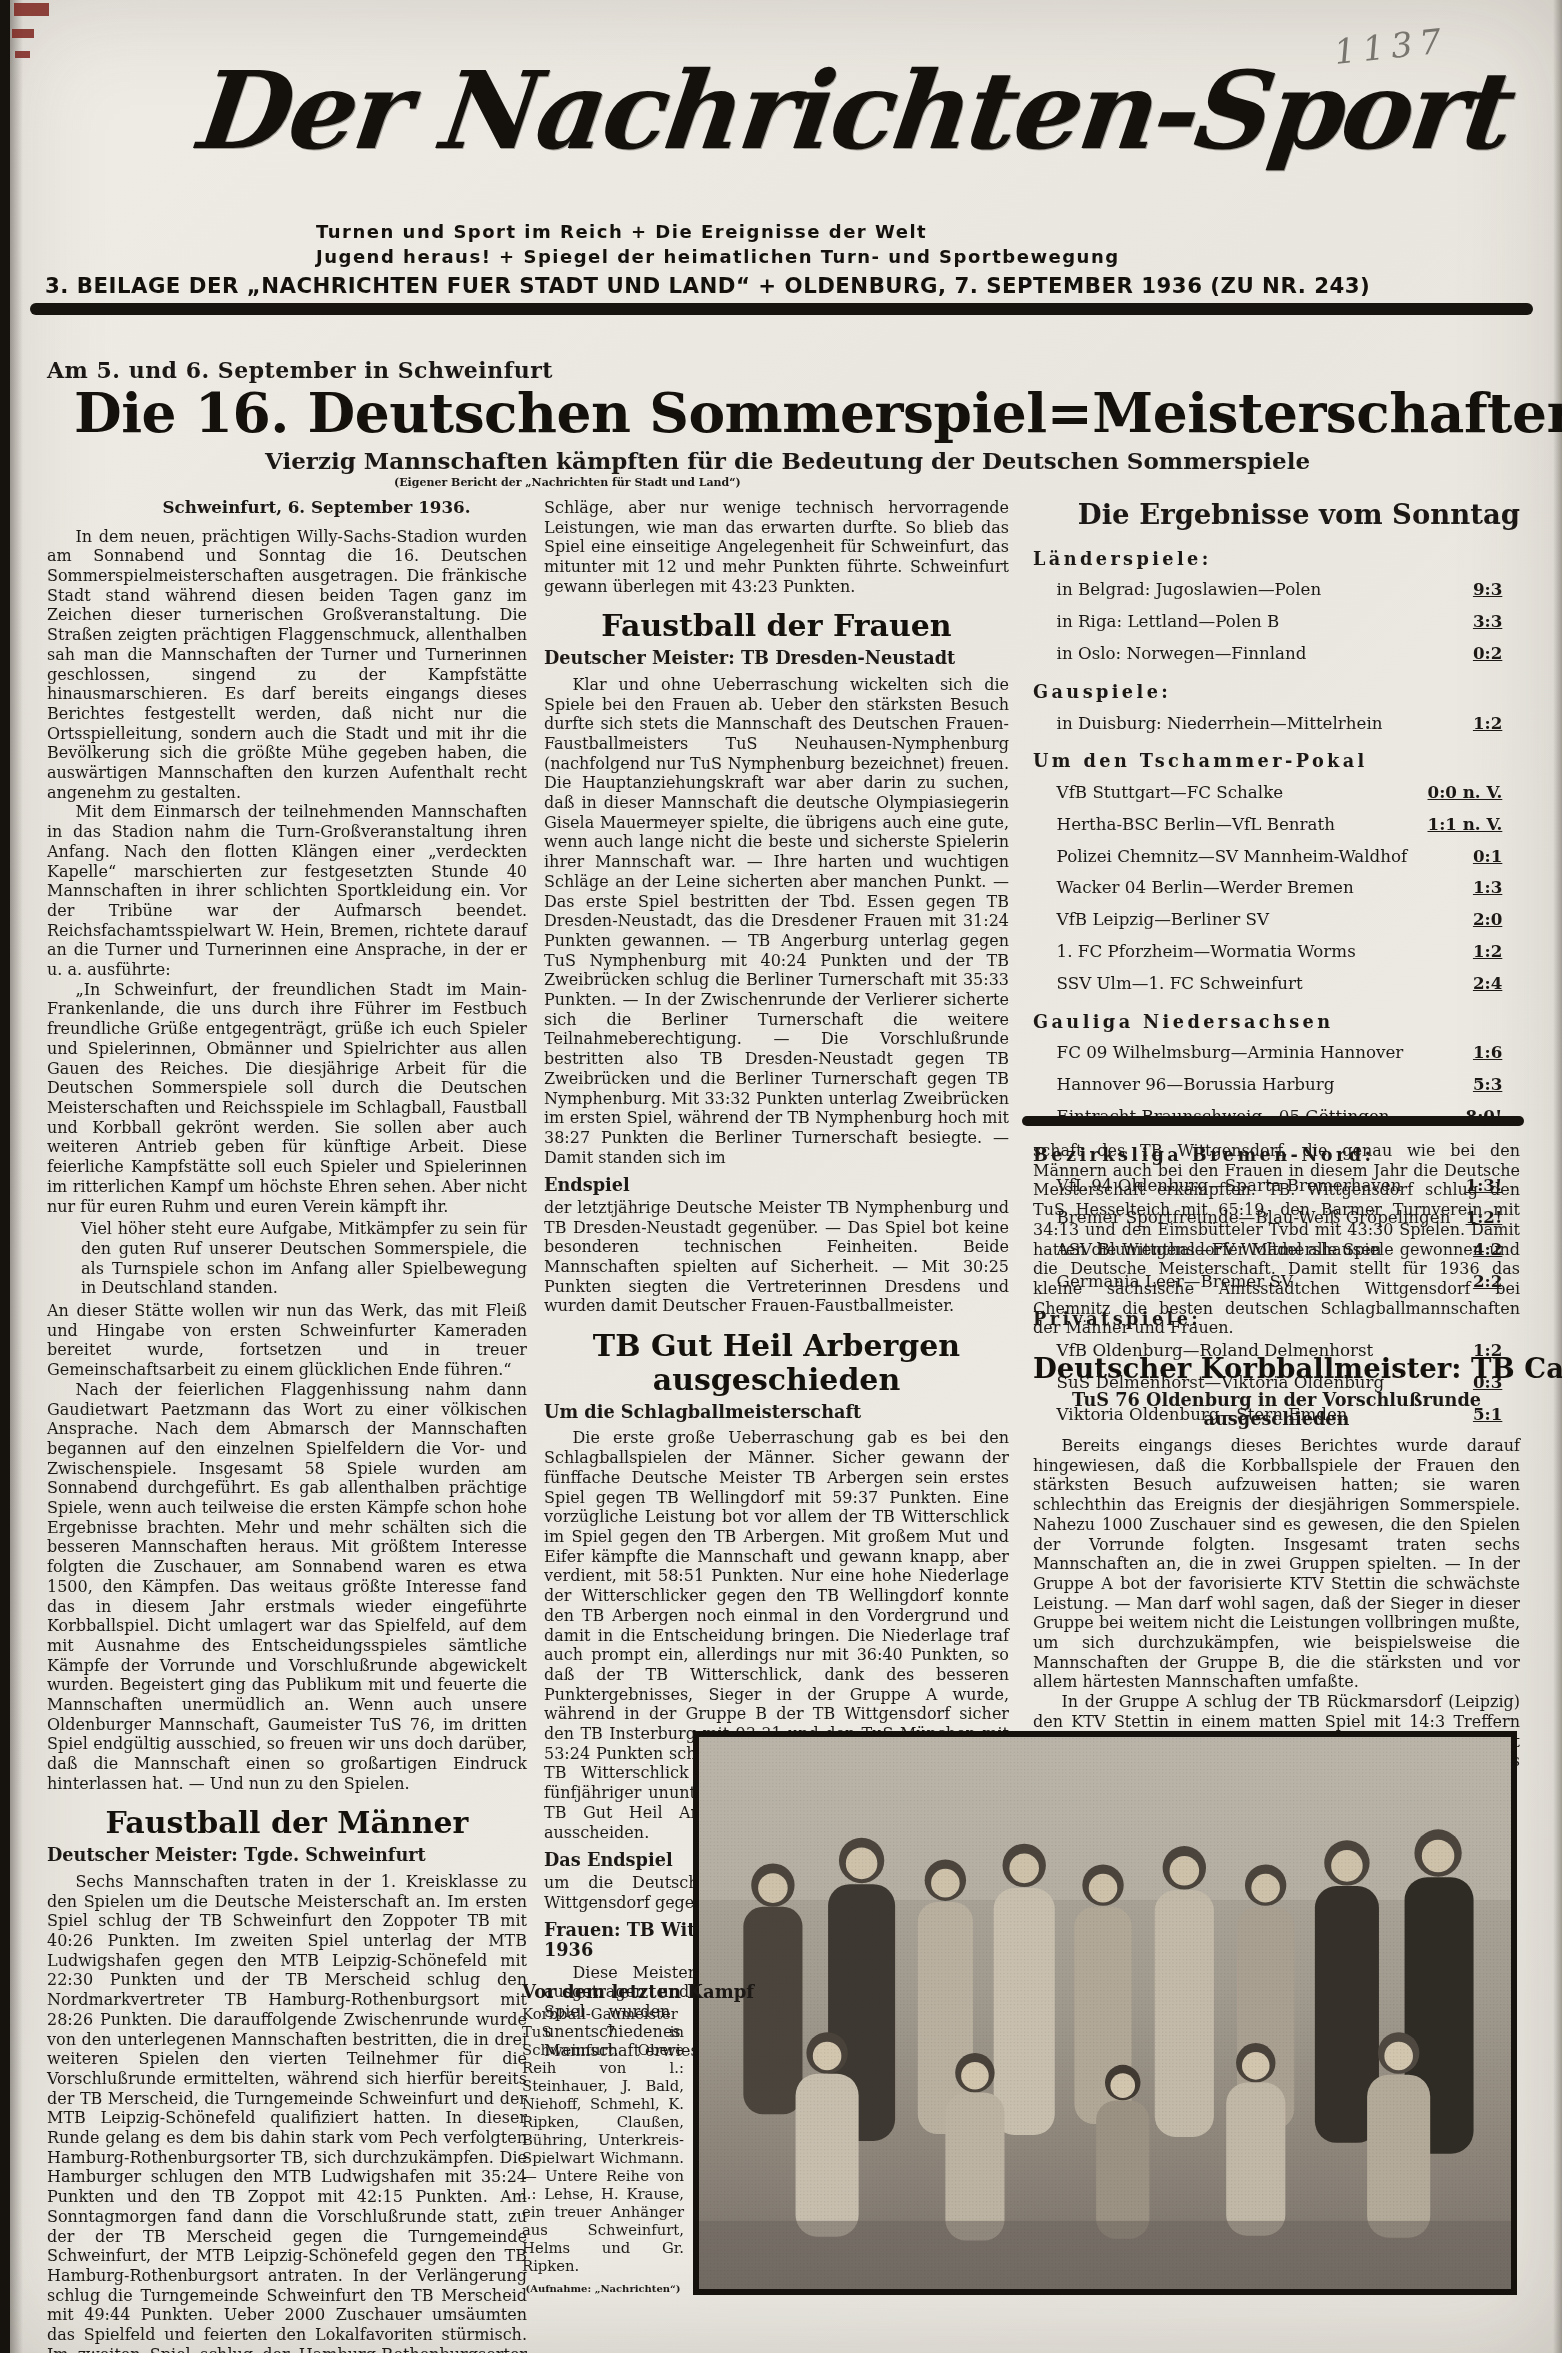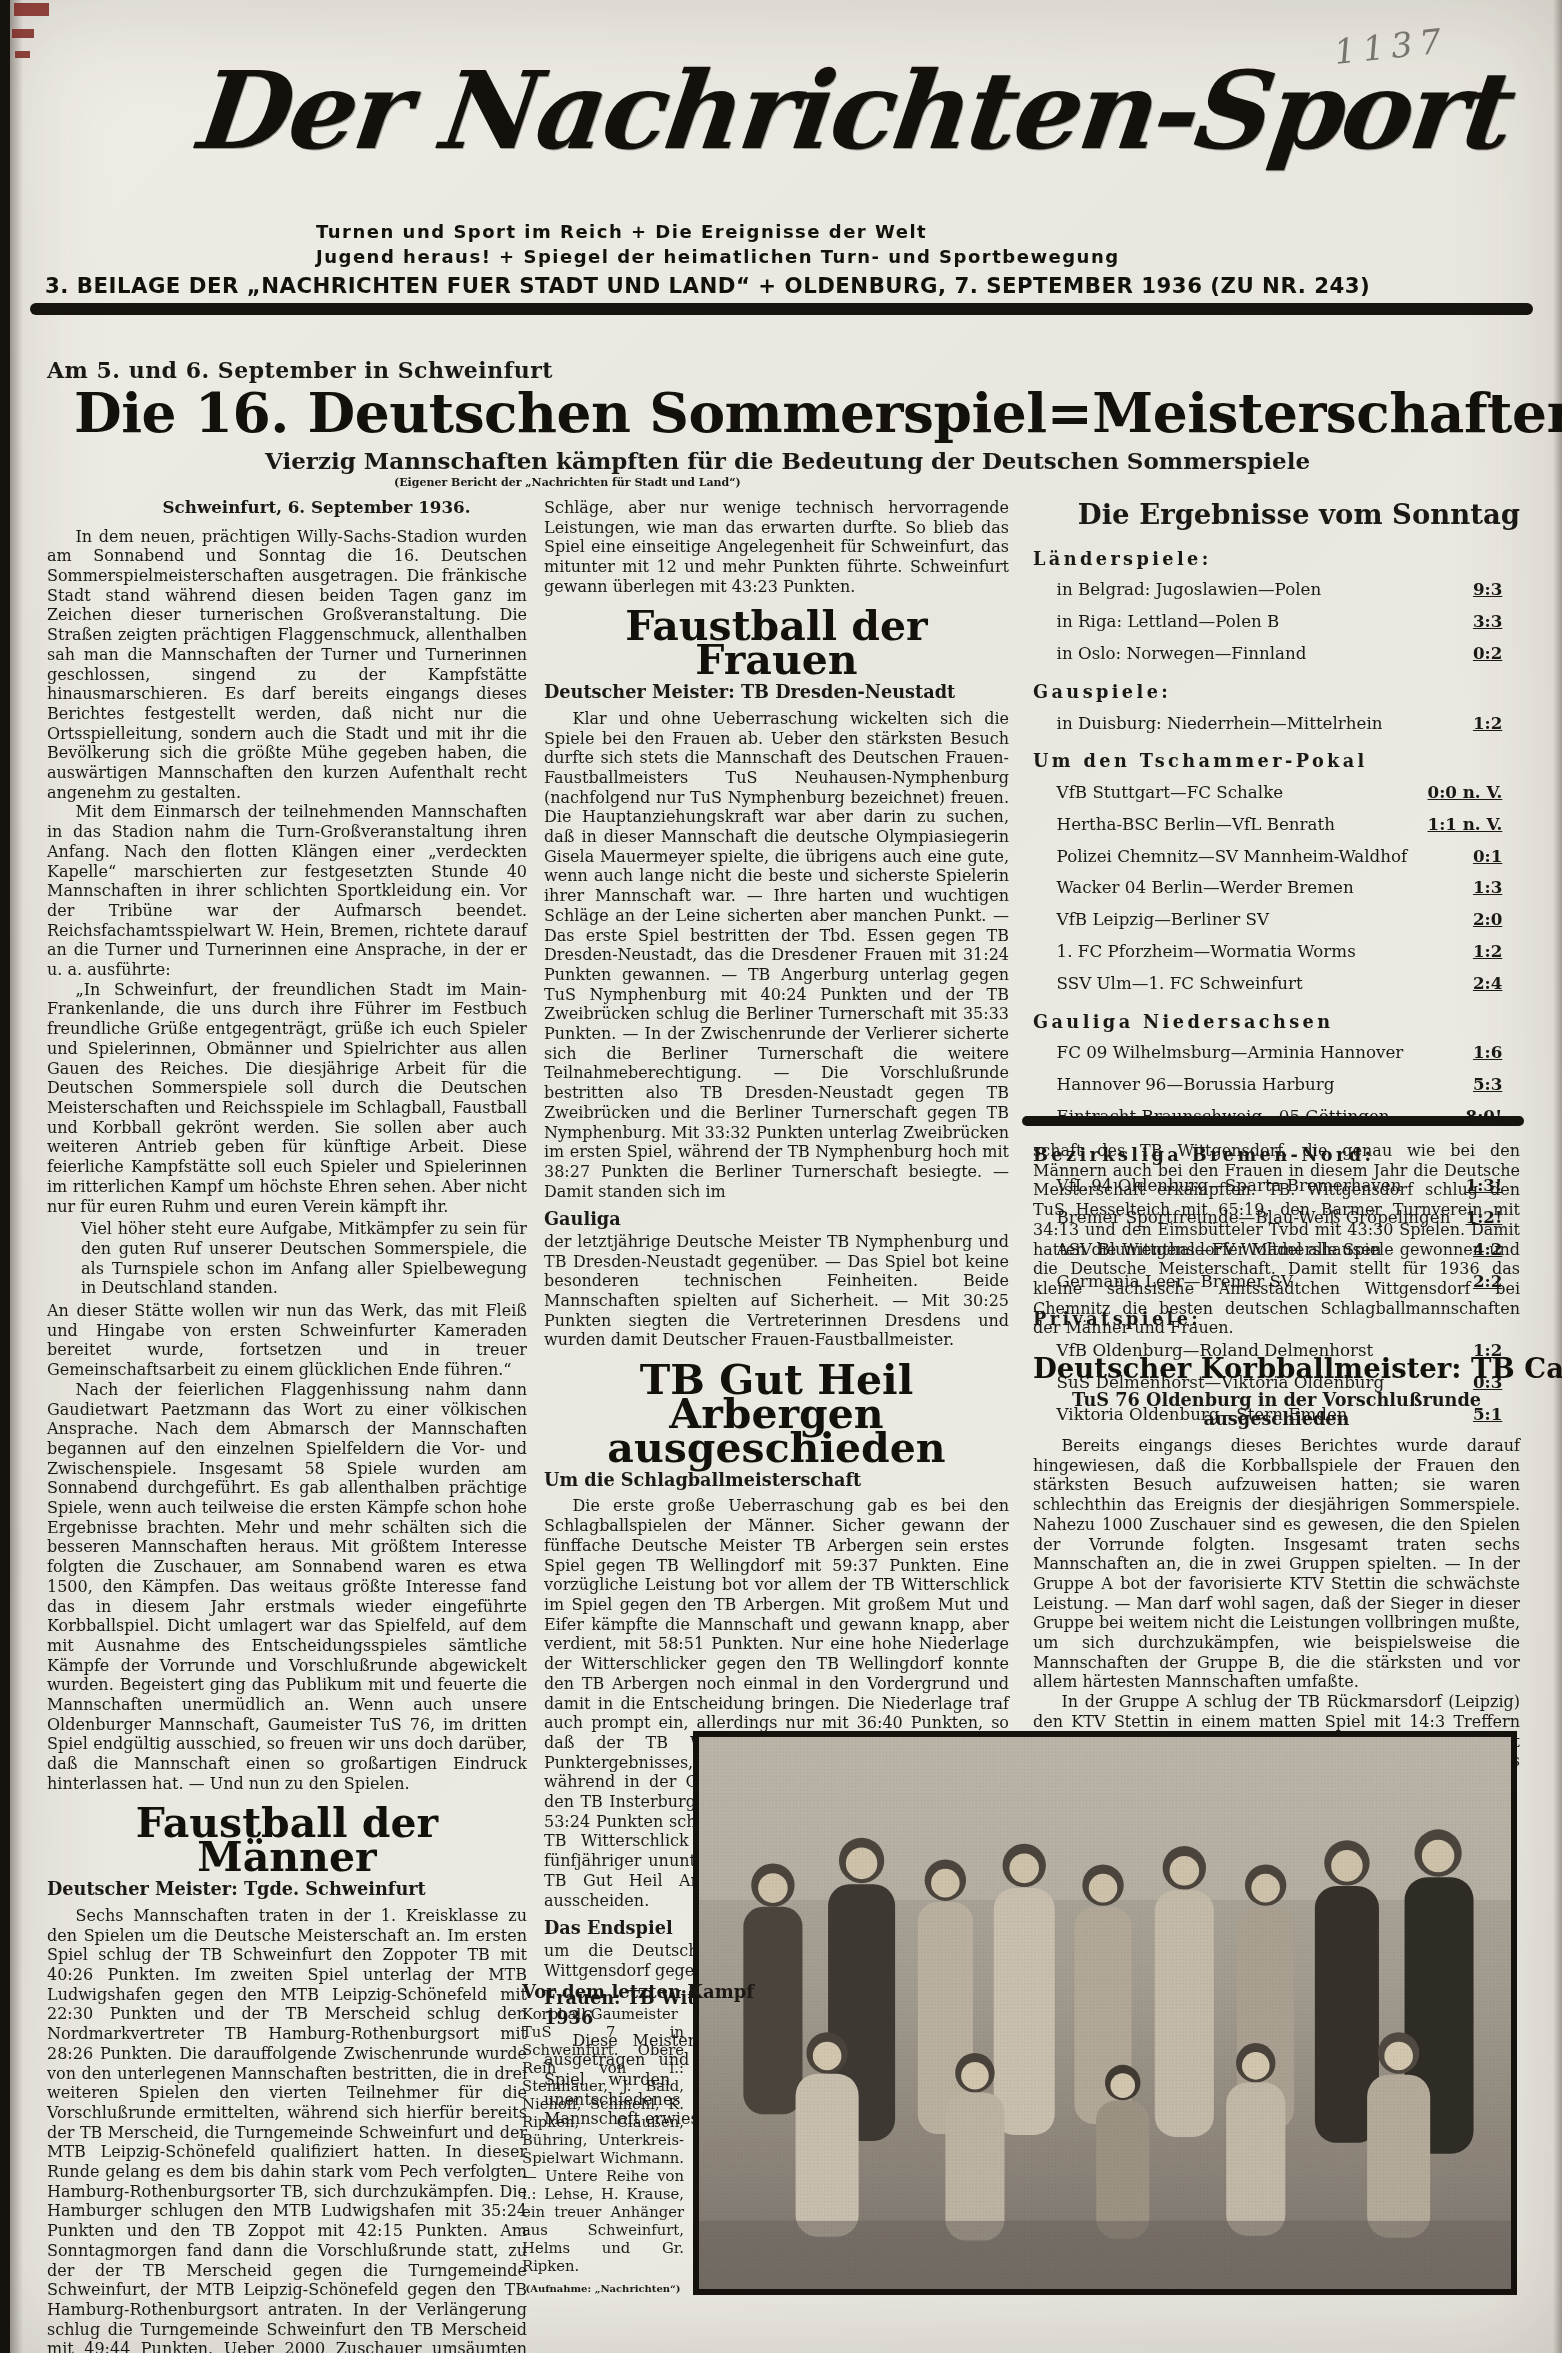--- a/index.html
+++ b/index.html
@@ -51,21 +51,21 @@
   
   .col{position:absolute;top:498px;font-size:16px;line-height:19.7px;text-align:justify;}
   .col-left{left:47px;width:480px;}
   .col-mid{left:544px;width:465px;}
   .col-right{left:1033px;width:487px;top:1141px;}
   .dateline{text-align:center;font-weight:bold;font-size:16.7px;margin:0 0 8.9px 59px;}
   p.body{margin:0;text-indent:28.5px;}
   p.body.cont{text-indent:0;}
   p.quote-ind{margin:3px 0 3px 34px;text-indent:0;}
   .sec-title{
-    text-align:center;font-weight:bold;font-size:41px;line-height:34px;margin:12.8px 0 4.9px 0;
+    text-align:center;font-weight:bold;font-size:30px;line-height:34px;margin:12.8px 0 4.9px 0;
     letter-spacing:0px;color:#14100b;
   }
   .sec-champ{font-weight:bold;font-size:17.7px;margin:2px 0 6.9px 0;text-indent:0;text-align:left;}
   .sub-label{font-weight:bold;font-size:17.7px;margin:7.9px 0 3px 0;text-align:left;}
   
   .resbox{position:absolute;left:1033px;top:498px;width:487px;font-size:16.7px;}
   .res-title{text-align:right;font-weight:bold;font-size:27.5px;margin:0 0 16.7px 0;}
   .res-heading{font-weight:bold;letter-spacing:3.4px;font-size:17.7px;margin:17.7px 0 10.8px 0;}
   .res-row{display:flex;justify-content:space-between;align-items:baseline;margin:0 0 11.8px 0;}
   .res-fixture{padding-left:23.6px;}
@@ -117,21 +117,21 @@
     <div class="sec-champ">Deutscher Meister: Tgde. Schweinfurt</div>
     <p class="body">Sechs Mannschaften traten in der 1. Kreisklasse zu den Spielen um die Deutsche Meisterschaft an. Im ersten Spiel schlug der TB Schweinfurt den Zoppoter TB mit 40:26 Punkten. Im zweiten Spiel unterlag der MTB Ludwigshafen gegen den MTB Leipzig-Schönefeld mit 22:30 Punkten und der TB Merscheid schlug den Nordmarkvertreter TB Hamburg-Rothenburgsort mit 28:26 Punkten. Die darauffolgende Zwischenrunde wurde von den unterlegenen Mannschaften bestritten, die in drei weiteren Spielen den vierten Teilnehmer für die Vorschlußrunde ermittelten, während sich hierfür bereits der TB Merscheid, die Turngemeinde Schweinfurt und der MTB Leipzig-Schönefeld qualifiziert hatten. In dieser Runde gelang es dem bis dahin stark vom Pech verfolgten Hamburg-Rothenburgsorter TB, sich durchzukämpfen. Die Hamburger schlugen den MTB Ludwigshafen mit 35:24 Punkten und den TB Zoppot mit 42:15 Punkten. Am Sonntagmorgen fand dann die Vorschlußrunde statt, zu der der TB Merscheid gegen die Turngemeinde Schweinfurt, der MTB Leipzig-Schönefeld gegen den TB Hamburg-Rothenburgsort antraten. In der Verlängerung schlug die Turngemeinde Schweinfurt den TB Merscheid mit 49:44 Punkten. Ueber 2000 Zuschauer umsäumten das Spielfeld und feierten den Lokalfavoriten stürmisch. Im zweiten Spiel schlug der Hamburg-Rothenburgsorter TB den MTB Leipzig-Schönefeld mit 30:21 Punkten. Damit qualifizierten sich der TB Hamburg-Rothenburgsort und die Turngemeinde Schweinfurt für das</p>
 
   </div>
 
   <div class="col col-mid">
     <p class="body cont">Schläge, aber nur wenige technisch hervorragende Leistungen, wie man das erwarten durfte. So blieb das Spiel eine einseitige Angelegenheit für Schweinfurt, das mitunter mit 12 und mehr Punkten führte. Schweinfurt gewann überlegen mit 43:23 Punkten.</p>
     <div class="sec-title">Faustball der Frauen</div>
     <div class="sec-champ">Deutscher Meister: TB Dresden-Neustadt</div>
     <p class="body">Klar und ohne Ueberraschung wickelten sich die Spiele bei den Frauen ab. Ueber den stärksten Besuch durfte sich stets die Mannschaft des Deutschen Frauen-Faustballmeisters TuS Neuhausen-Nymphenburg (nachfolgend nur TuS Nymphenburg bezeichnet) freuen. Die Hauptanziehungskraft war aber darin zu suchen, daß in dieser Mannschaft die deutsche Olympiasiegerin Gisela Mauermeyer spielte, die übrigens auch eine gute, wenn auch lange nicht die beste und sicherste Spielerin ihrer Mannschaft war. — Ihre harten und wuchtigen Schläge an der Leine sicherten aber manchen Punkt. — Das erste Spiel bestritten der Tbd. Essen gegen TB Dresden-Neustadt, das die Dresdener Frauen mit 31:24 Punkten gewannen. — TB Angerburg unterlag gegen TuS Nymphenburg mit 40:24 Punkten und der TB Zweibrücken schlug die Berliner Turnerschaft mit 35:33 Punkten. — In der Zwischenrunde der Verlierer sicherte sich die Berliner Turnerschaft die weitere Teilnahmeberechtigung. — Die Vorschlußrunde bestritten also TB Dresden-Neustadt gegen TB Zweibrücken und die Berliner Turnerschaft gegen TB Nymphenburg. Mit 33:32 Punkten unterlag Zweibrücken im ersten Spiel, während der TB Nymphenburg hoch mit 38:27 Punkten die Berliner Turnerschaft besiegte. — Damit standen sich im</p>
-    <div class="sub-label">Gauliga</div>
+    <div class="sub-label">Endspiel</div>
     <p class="body cont">der letztjährige Deutsche Meister TB Nymphenburg und TB Dresden-Neustadt gegenüber. — Das Spiel bot keine besonderen technischen Feinheiten. Beide Mannschaften spielten auf Sicherheit. — Mit 30:25 Punkten siegten die Vertreterinnen Dresdens und wurden damit Deutscher Frauen-Faustballmeister.</p>
     <div class="sec-title">TB Gut Heil Arbergen ausgeschieden</div>
     <div class="sec-champ">Um die Schlagballmeisterschaft</div>
     <p class="body">Die erste große Ueberraschung gab es bei den Schlagballspielen der Männer. Sicher gewann der fünffache Deutsche Meister TB Arbergen sein erstes Spiel gegen TB Wellingdorf mit 59:37 Punkten. Eine vorzügliche Leistung bot vor allem der TB Witterschlick im Spiel gegen den TB Arbergen. Mit großem Mut und Eifer kämpfte die Mannschaft und gewann knapp, aber verdient, mit 58:51 Punkten. Nur eine hohe Niederlage der Witterschlicker gegen den TB Wellingdorf konnte den TB Arbergen noch einmal in den Vordergrund und damit in die Entscheidung bringen. Die Niederlage traf auch prompt ein, allerdings nur mit 36:40 Punkten, so daß der TB Witterschlick, dank des besseren Punktergebnisses, Sieger in der Gruppe A wurde, während in der Gruppe B der TB Wittgensdorf sicher den TB Insterburg mit 93:31 und den TuS München mit 53:24 Punkten schlug. Das Endspiel bestritten somit der TB Witterschlick gegen den TB Wittgendorf. Nach fünfjähriger ununterbrochener Meisterschaft mußte der TB Gut Heil Arbergen in diesem Jahre vorzeitig ausscheiden.</p>
     <div class="sub-label">Das Endspiel</div>
     <p class="body cont">um die Deutsche Meisterschaft gewann der TB Wittgensdorf gegen Witterschlick mit 43:32 Punkten.</p>
     <div class="sub-label">Frauen: TB Wittgensdorf Deutscher Meister 1936</div>
     <p class="body">Diese Meisterschaft wurde in einer Punktrunde ausgetragen und entschieden. Für jedes gewonnene Spiel wurden zwei Punkte gewertet, für ein unentschiedenes Spiel ein Punkt. Als die beste Mannschaft erwies sich die Mann-</p>
   </div>
 

